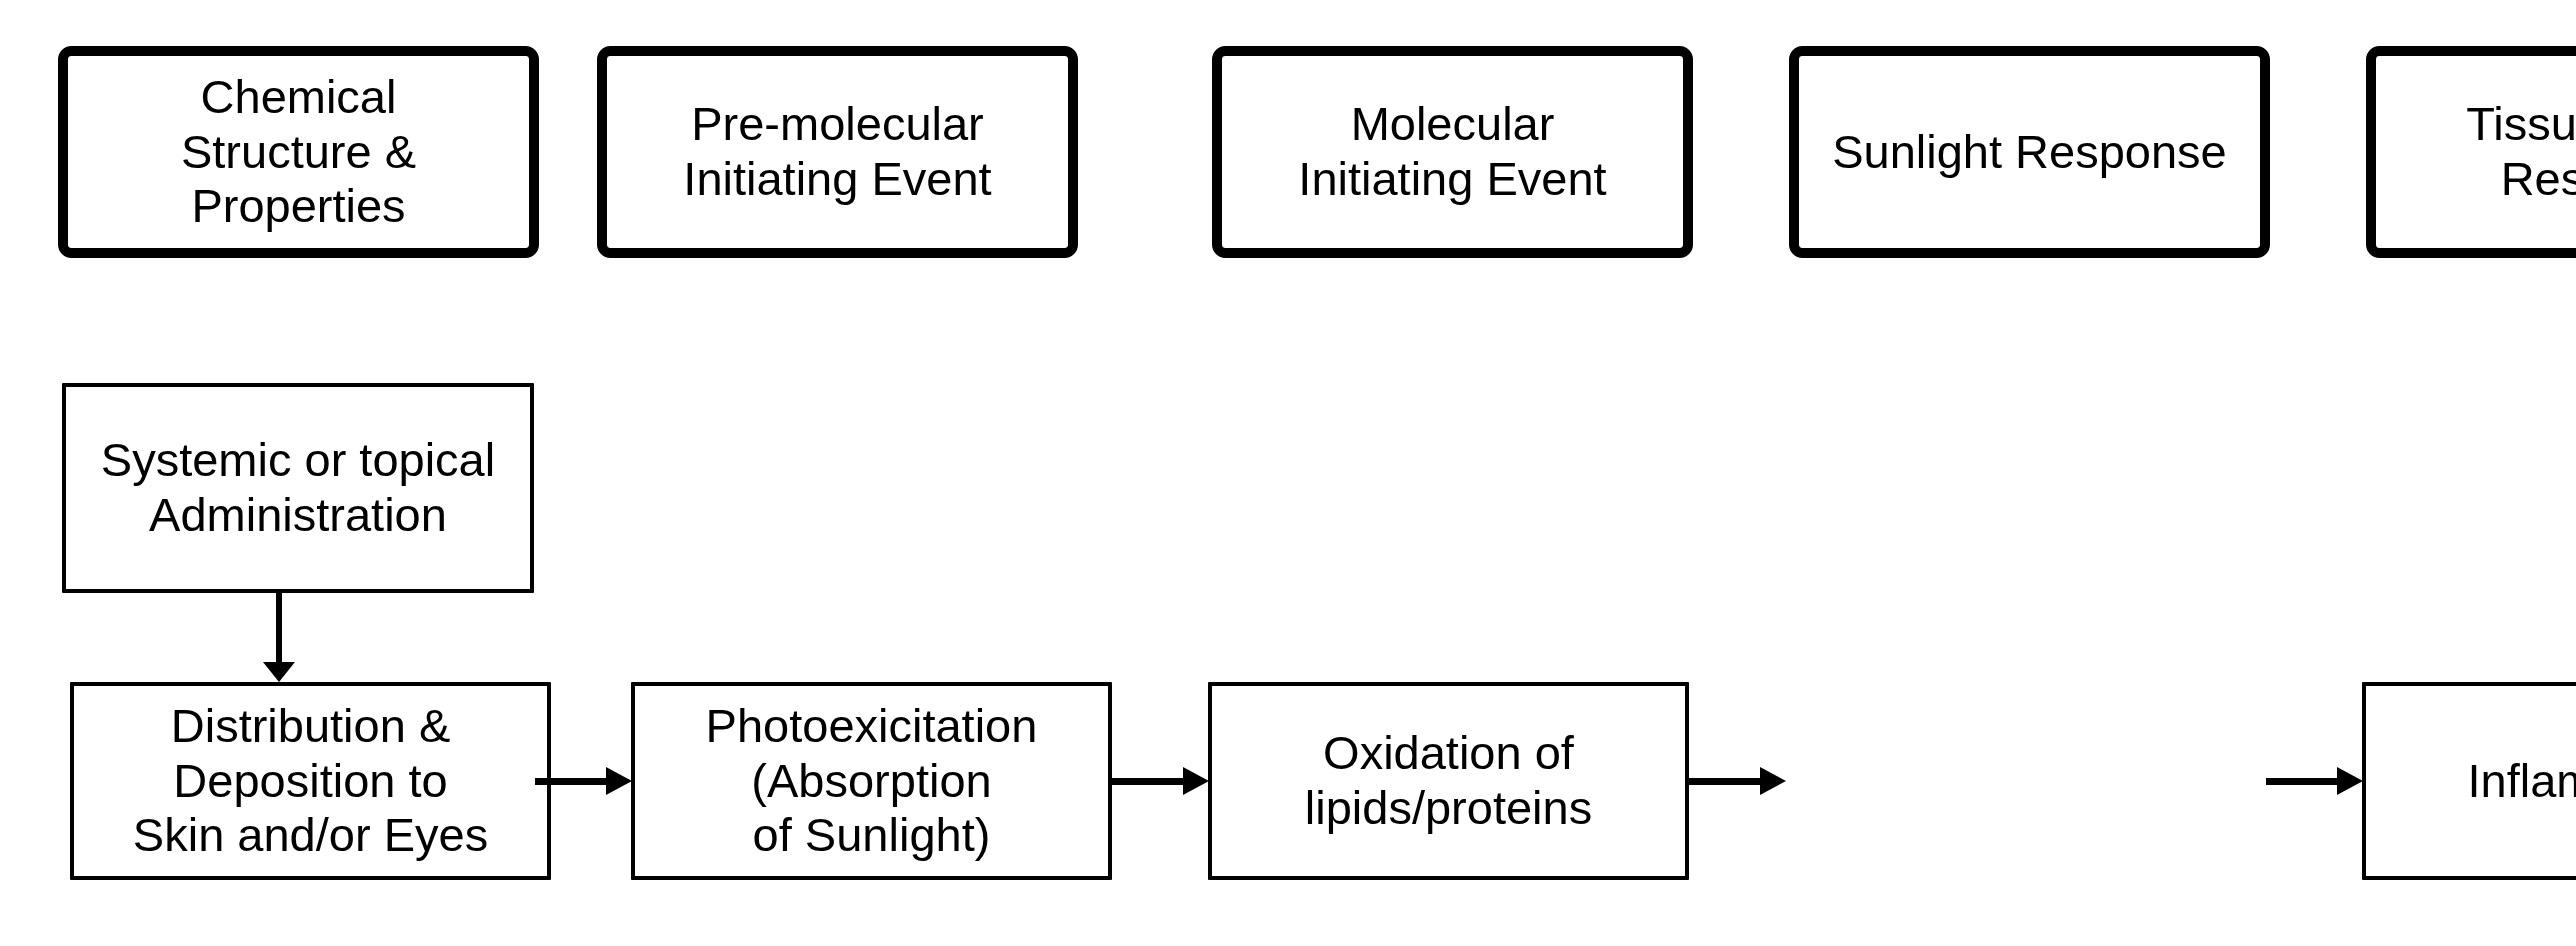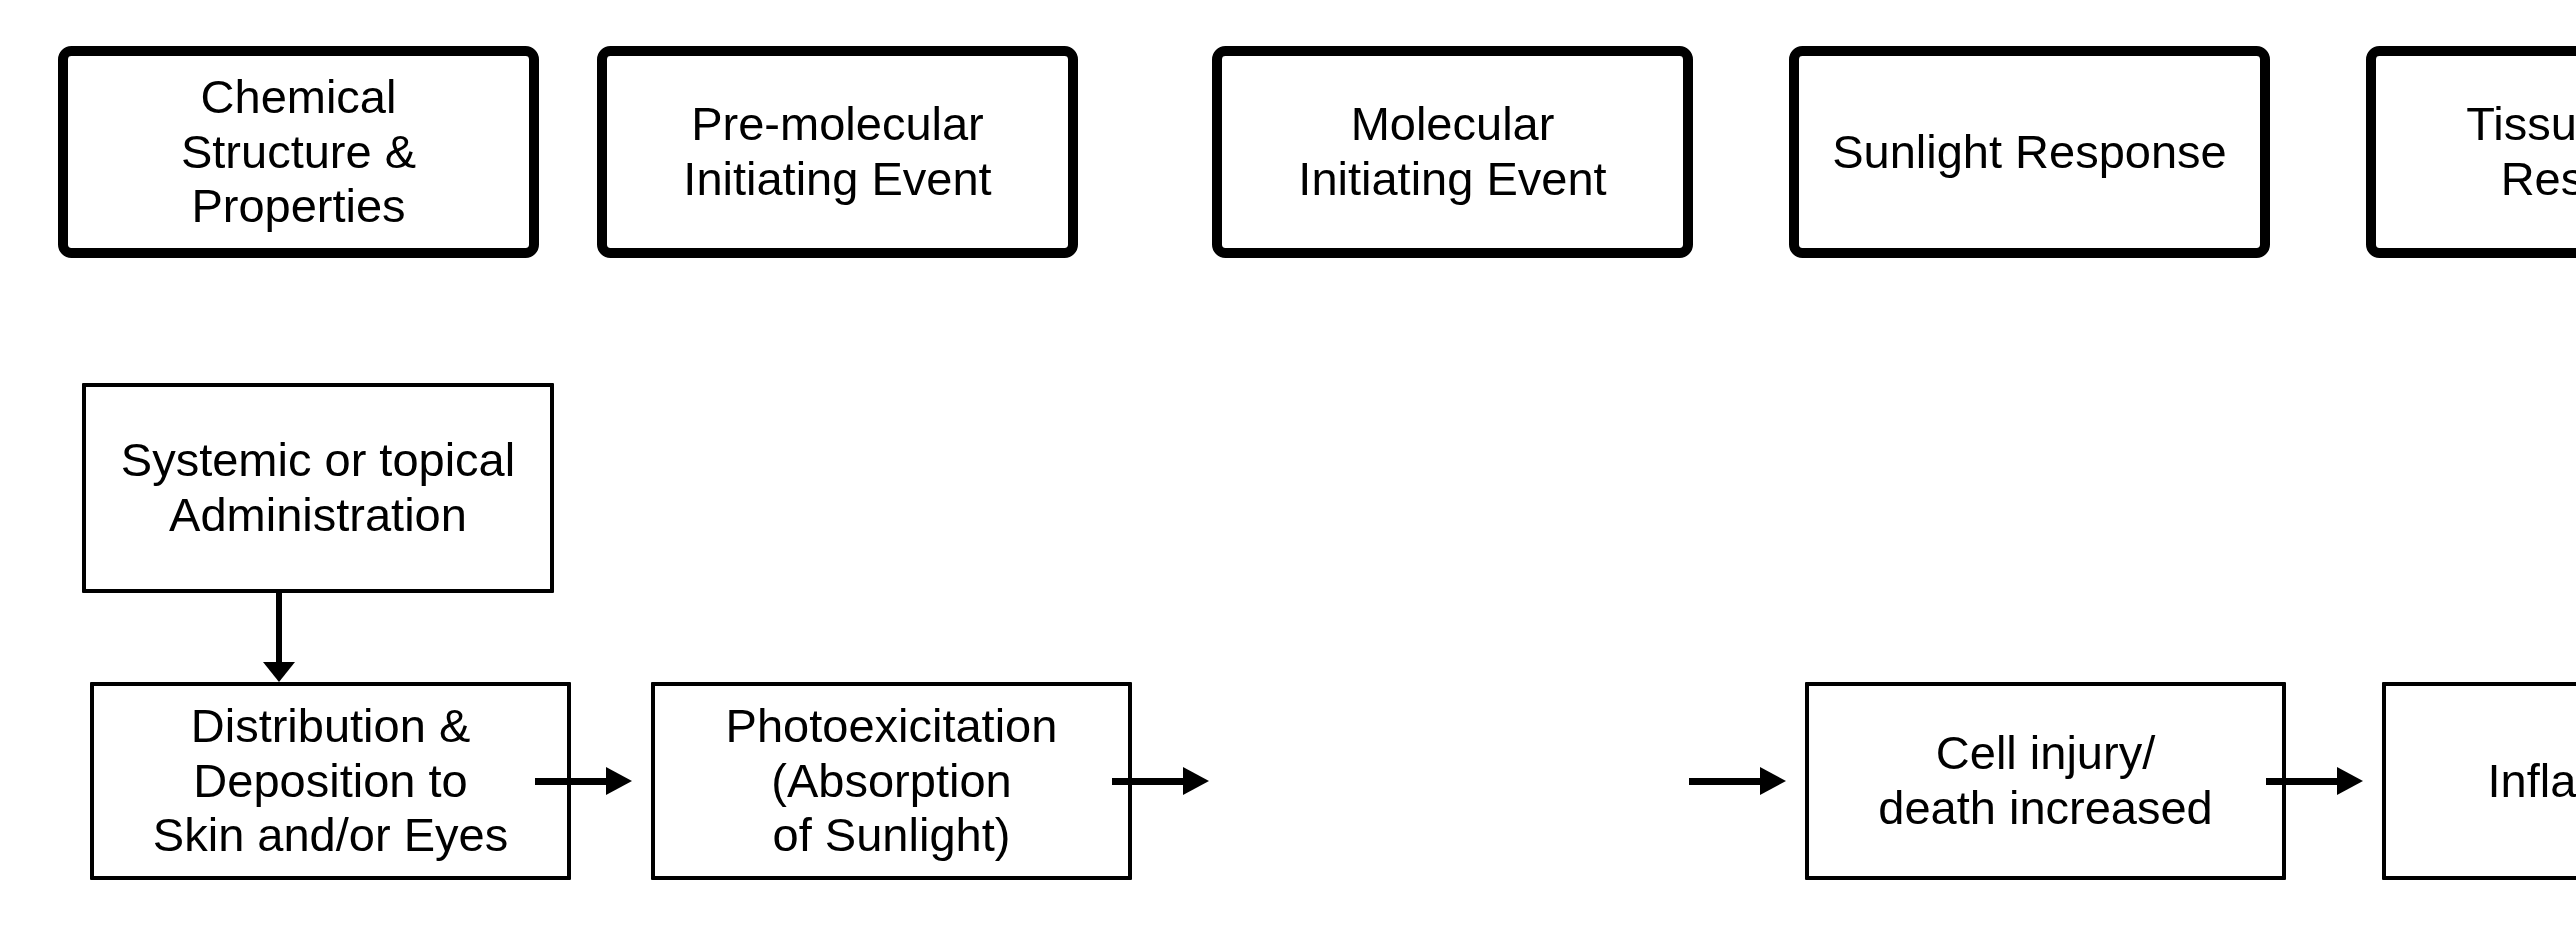--- a/index.html
+++ b/index.html
@@ -32,21 +32,20 @@
     line-height: 1.17;
     letter-spacing: 0;
   }
   .box--thick {
     border: 10.3px solid #000000;
     border-radius: 13.4px;
   }
   .box--thin {
     border: 4.1px solid #000000;
     border-radius: 1px;
-    margin-left: 20px;
   }
   .top-row    { top: 46px;   height: 212px; width: 481px; }
   .bottom-row { top: 682px; height: 198px; width: 481px; }
 
   .shaft-h {
     position: absolute;
     height: 6.7px;
     width: 71px;
     background: #000000;
   }
@@ -99,22 +98,22 @@
 
   <div class="shaft-v" style="left:276px; top:592px; height:72px"></div>
   <div class="head-down" style="left:263px; top:662px"></div>
 
   <div class="box box--thin bottom-row" style="left:70px">
     <span>Distribution &amp;<br>Deposition to<br>Skin and/or Eyes</span>
   </div>
   <div class="box box--thin bottom-row" style="left:631px">
     <span>Photoexicitation<br>(Absorption<br>of Sunlight)</span>
   </div>
-  <div class="box box--thin bottom-row" style="left:1785px">
-    <span>Cell injury/<br>death increased</span>
+  <div class="box box--thin bottom-row" style="left:1208px">
+    <span>Oxidation of<br>lipids/proteins</span>
   </div>
   <div class="box box--thin bottom-row" style="left:2362px; width:480px">
     <span>Inflammation</span>
   </div>
 
   <div class="shaft-h" style="left:535px; top:778px"></div>
   <div class="head-right" style="left:606px; top:767px"></div>
 
   <div class="shaft-h" style="left:1112px; top:778px"></div>
   <div class="head-right" style="left:1183px; top:767px"></div>

